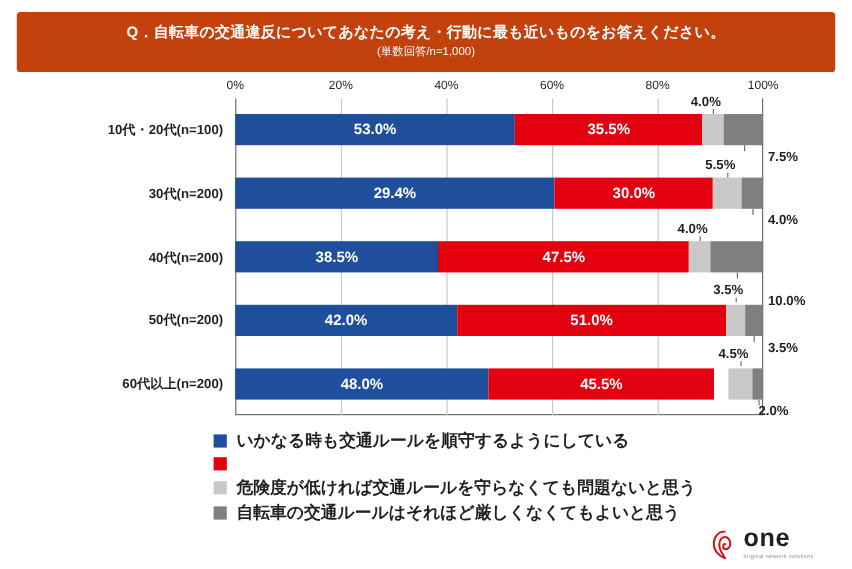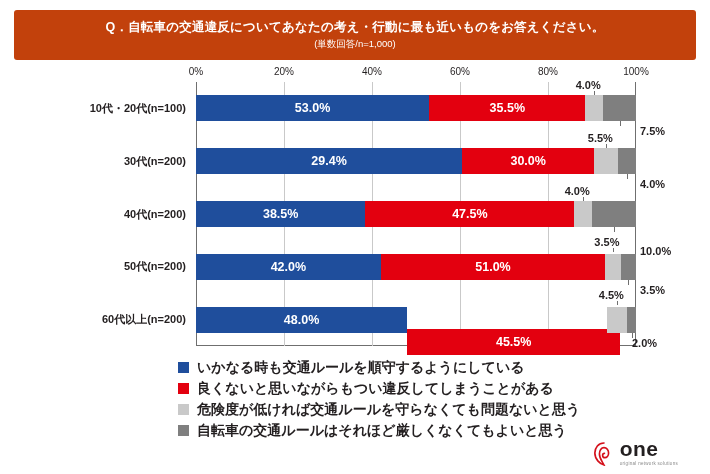--- a/index.html
+++ b/index.html
@@ -129,40 +129,39 @@
         <div class="bar" style="left: 409.2px; width: 15.4px; background: rgb(201, 201, 201);"></div>
         <div class="leader" style="left: 432.3px; top: 26px; width: 1px; height: 5px;"></div>
         <div class="callout" style="top: 30px; left: 444px;">3.5%</div>
         <div class="bar" style="left: 424.6px; width: 15.4px; background: rgb(127, 127, 127);"></div>
       </div>
       <div class="row" style="top: 224.6px; height: 26px;">
         <div class="cat">60代以上(n=200)</div>
         <div class="bar" style="left: 0px; width: 211.2px; background: rgb(31, 78, 156);">
           <span>48.0%</span>
         </div>
-        <div class="bar" style="left: 211.2px; width: 213px; background: rgb(227, 0, 15); margin-top: 22px;">
+        <div class="bar" style="left: 211.2px; width: 188px; background: rgb(227, 0, 15);">
           <span>45.5%</span>
         </div>
         <div class="leader" style="left: 421.3px; top: -6px; width: 1px; height: 4px;"></div>
         <div class="callout" style="top: -18px; left: 415.3px; transform: translateX(-50%);">4.5%</div>
         <div class="bar" style="left: 411.4px; width: 19.8px; background: rgb(201, 201, 201);"></div>
         <div class="leader" style="left: 435.6px; top: 26px; width: 1px; height: 5px;"></div>
         <div class="callout" style="top: 30px; left: 436px;">2.0%</div>
         <div class="bar" style="left: 431.2px; width: 8.8px; background: rgb(127, 127, 127);"></div>
       </div>
     </div>
 
   <div class="legend" id="legend">
       <div class="legend-item">
         <div class="swatch" style="background: rgb(31, 78, 156);"></div>
         <div class="legend-label">いかなる時も交通ルールを順守するようにしている</div>
       </div>
       <div class="legend-item">
         <div class="swatch" style="background: rgb(227, 0, 15);"></div>
-        <div class="legend-label">良くないと思いながらもつい違反してしまうことがある</div>
       </div>
       <div class="legend-item">
         <div class="swatch" style="background: rgb(201, 201, 201);"></div>
         <div class="legend-label">危険度が低ければ交通ルールを守らなくても問題ないと思う</div>
       </div>
       <div class="legend-item">
         <div class="swatch" style="background: rgb(127, 127, 127);"></div>
         <div class="legend-label">自転車の交通ルールはそれほど厳しくなくてもよいと思う</div>
       </div>
     </div>

